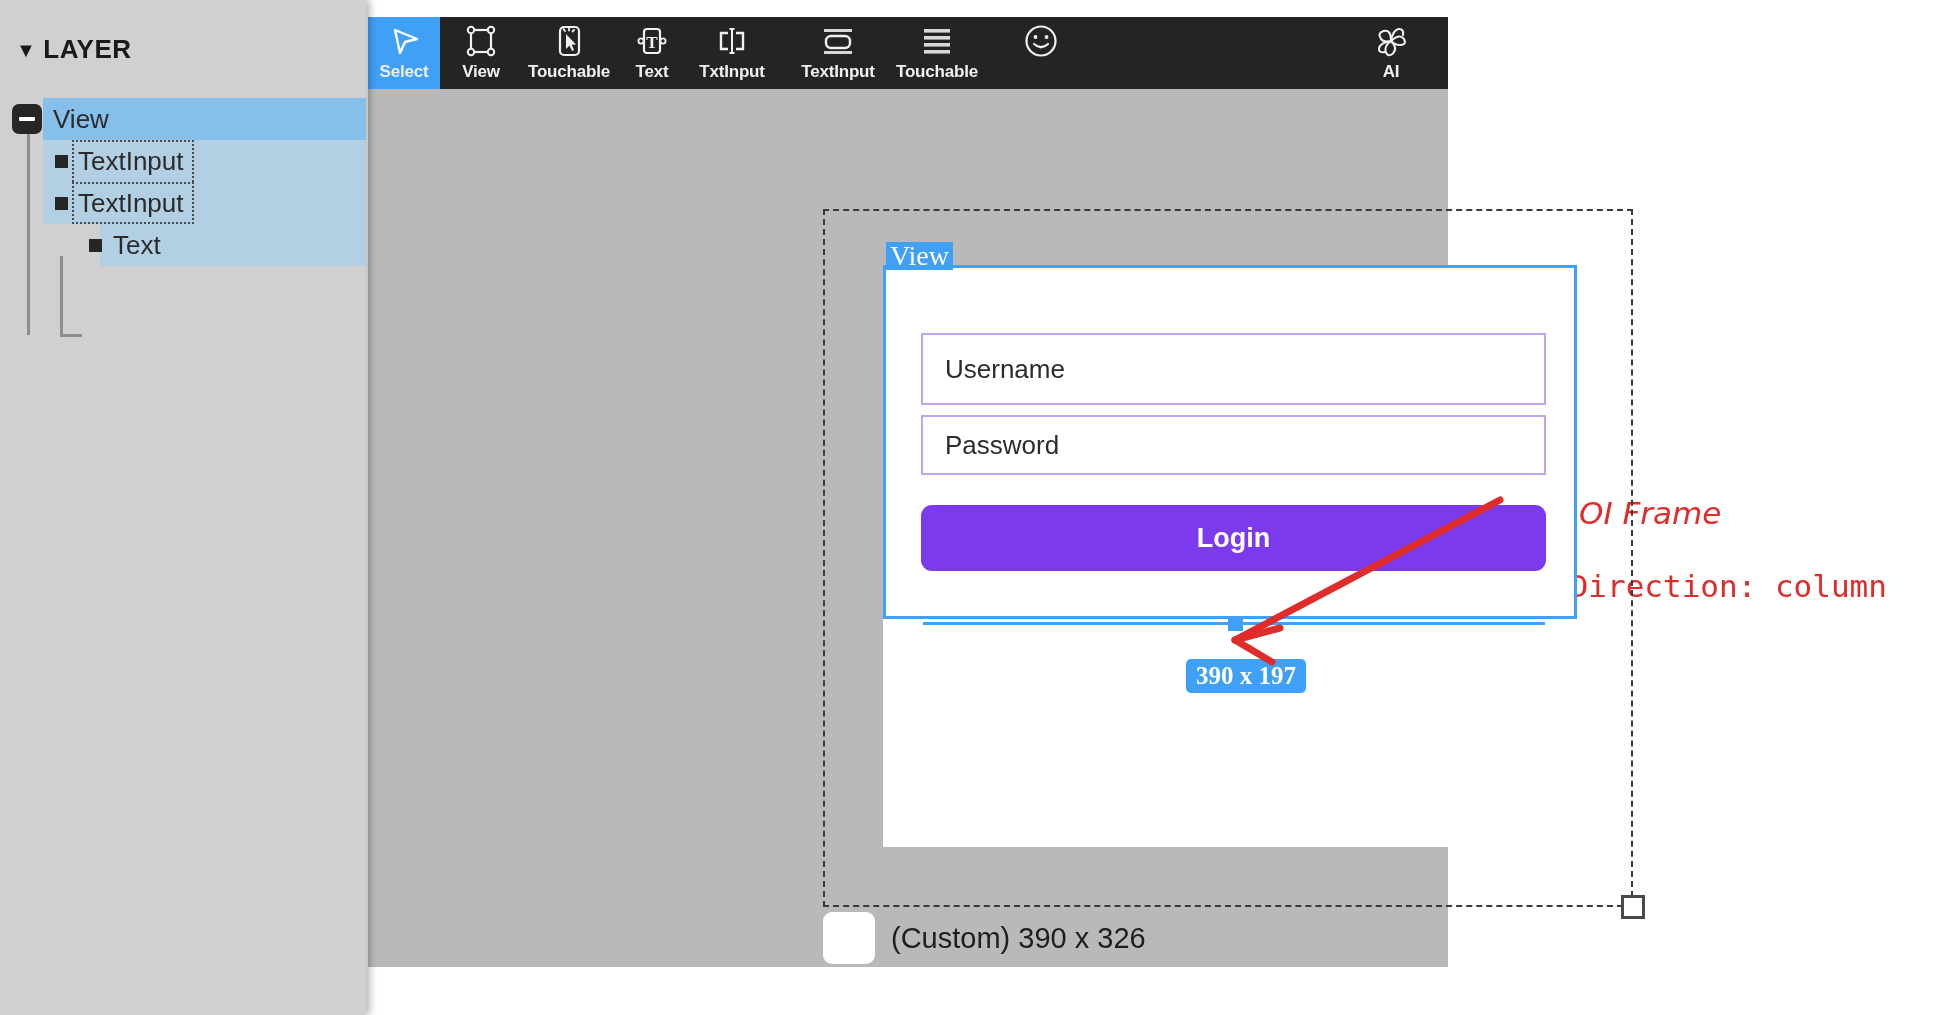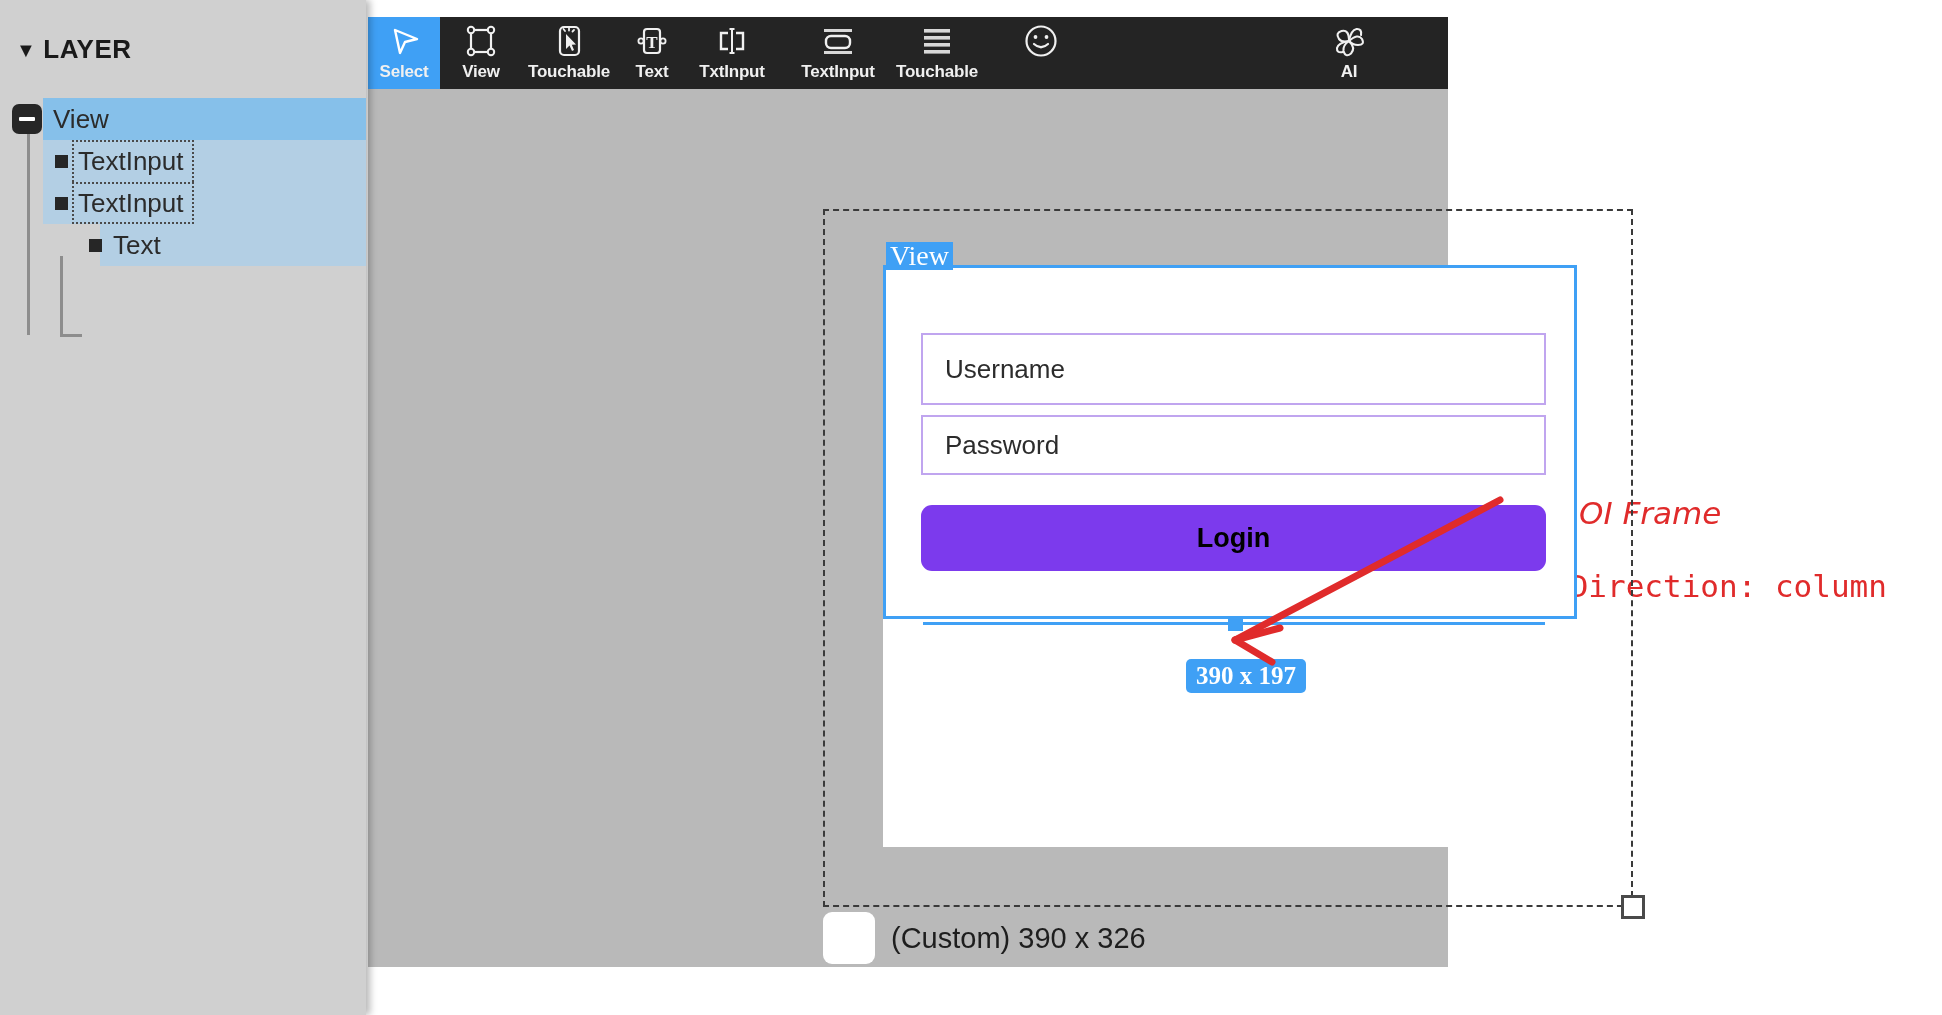--- a/index.html
+++ b/index.html
@@ -102,21 +102,21 @@
     box-sizing:border-box;display:flex;align-items:center;
     z-index:5;
   }
   .tfield span{font-size:26px;color:#2c2c2c;margin-left:22px;}
 
   #login-btn{
     position:absolute;left:553px;top:488px;width:625px;height:66px;
     background:#7c3aed;border-radius:11px;z-index:5;
     display:flex;align-items:center;justify-content:center;
   }
-  #login-btn span{color:#000000;font-size:27px;font-weight:bold;}
+  #login-btn span{color:#ffffff;font-size:27px;font-weight:bold;}
 
   #gap-line{
     position:absolute;left:555px;top:605px;width:622px;height:3px;
     background:#3fa0f5;z-index:6;
   }
   #gap-knob{
     position:absolute;left:860px;top:599px;width:15px;height:15px;
     background:#3fa0f5;z-index:7;
   }
   #size-badge{
@@ -322,21 +322,21 @@
       <svg width="40" height="40" viewBox="0 0 40 40">
         <circle cx="20" cy="20" r="14.5" fill="none" stroke="#f0f0f0" stroke-width="2.2"></circle>
         <circle cx="14.5" cy="16" r="1.9" fill="#f0f0f0"></circle>
         <circle cx="25.5" cy="16" r="1.9" fill="#f0f0f0"></circle>
         <path d="M13 23 Q20 29.5 27 23" fill="none" stroke="#f0f0f0" stroke-width="2.2" stroke-linecap="round"></path>
       </svg>
     </div>
     <div class="tlabel"></div>
   </div>
 
-  <div class="tool" style="left:948px;width:66px;align-items:center;">
+  <div class="tool" style="left:990px;width:66px;align-items:center;">
     <div class="glyph">
       <svg width="40" height="40" viewBox="0 0 40 40">
         <g fill="none" stroke="#f0f0f0" stroke-width="2.1" stroke-linecap="round">
           <path d="M20 20 Q20 8 12.5 10 Q6 12 10 18 Q13 22 20 20"></path>
           <path d="M20 20 Q29 12 33 18 Q36 24 29 24 Q23.5 24 20 20"></path>
           <path d="M20 20 Q27 27 22 32.5 Q16.5 37 14.5 30 Q13.5 24.5 20 20"></path>
           <path d="M20 20 Q9 22 8 27 Q7.5 32.5 14 31"></path>
           <path d="M20 20 Q22 9 27.5 8 Q33 7.5 32 14"></path>
         </g>
       </svg>

